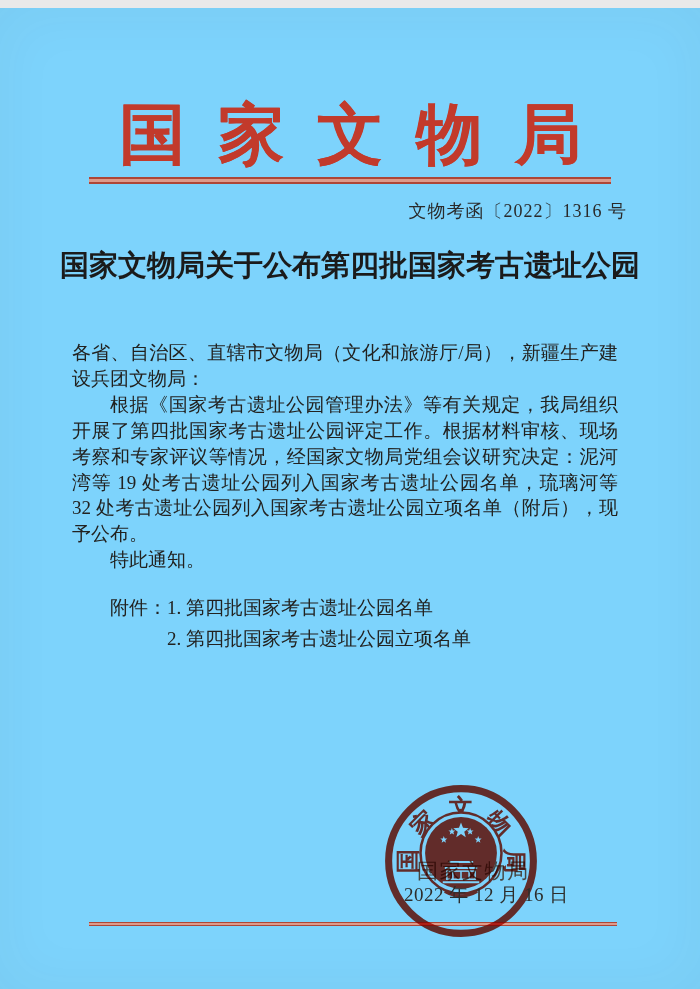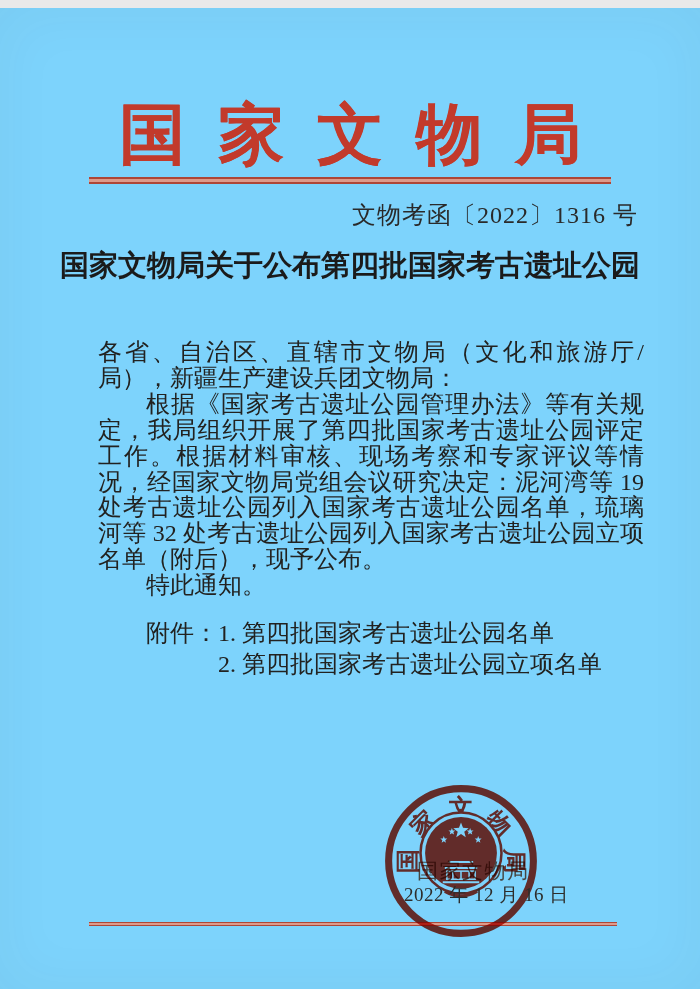--- a/index.html
+++ b/index.html
@@ -51,22 +51,22 @@
     width: 528px;
     height: 2px;
     border-top-width: 1.5px;
     border-bottom-width: 1.5px;
   }
 
   
   .doc-number {
     position: absolute;
     top: 191px;
-    right: 62px;
-    font-size: 24px;
+    right: 73px;
+    font-size: 18px;
     color: #2a2a2a;
     letter-spacing: 1px;
     white-space: nowrap;
   }
 
   
   .doc-title {
     position: absolute;
     top: 241px;
     left: 0;
@@ -75,23 +75,23 @@
     font-size: 29px;
     font-weight: bold;
     color: #1b1b1b;
     line-height: 33px;
   }
 
   
   .doc-body {
     position: absolute;
     top: 332px;
-    left: 98px;
+    left: 72px;
     width: 546px;
-    font-size: 24px;
+    font-size: 19px;
     line-height: 25.9px;
     color: #222220;
     text-align: justify;
     text-justify: inter-ideograph;
   }
   .doc-body p { margin: 0; }
   .doc-body p.indent { text-indent: 2em; }
 
   .attachments {
     margin-top: 19px;

